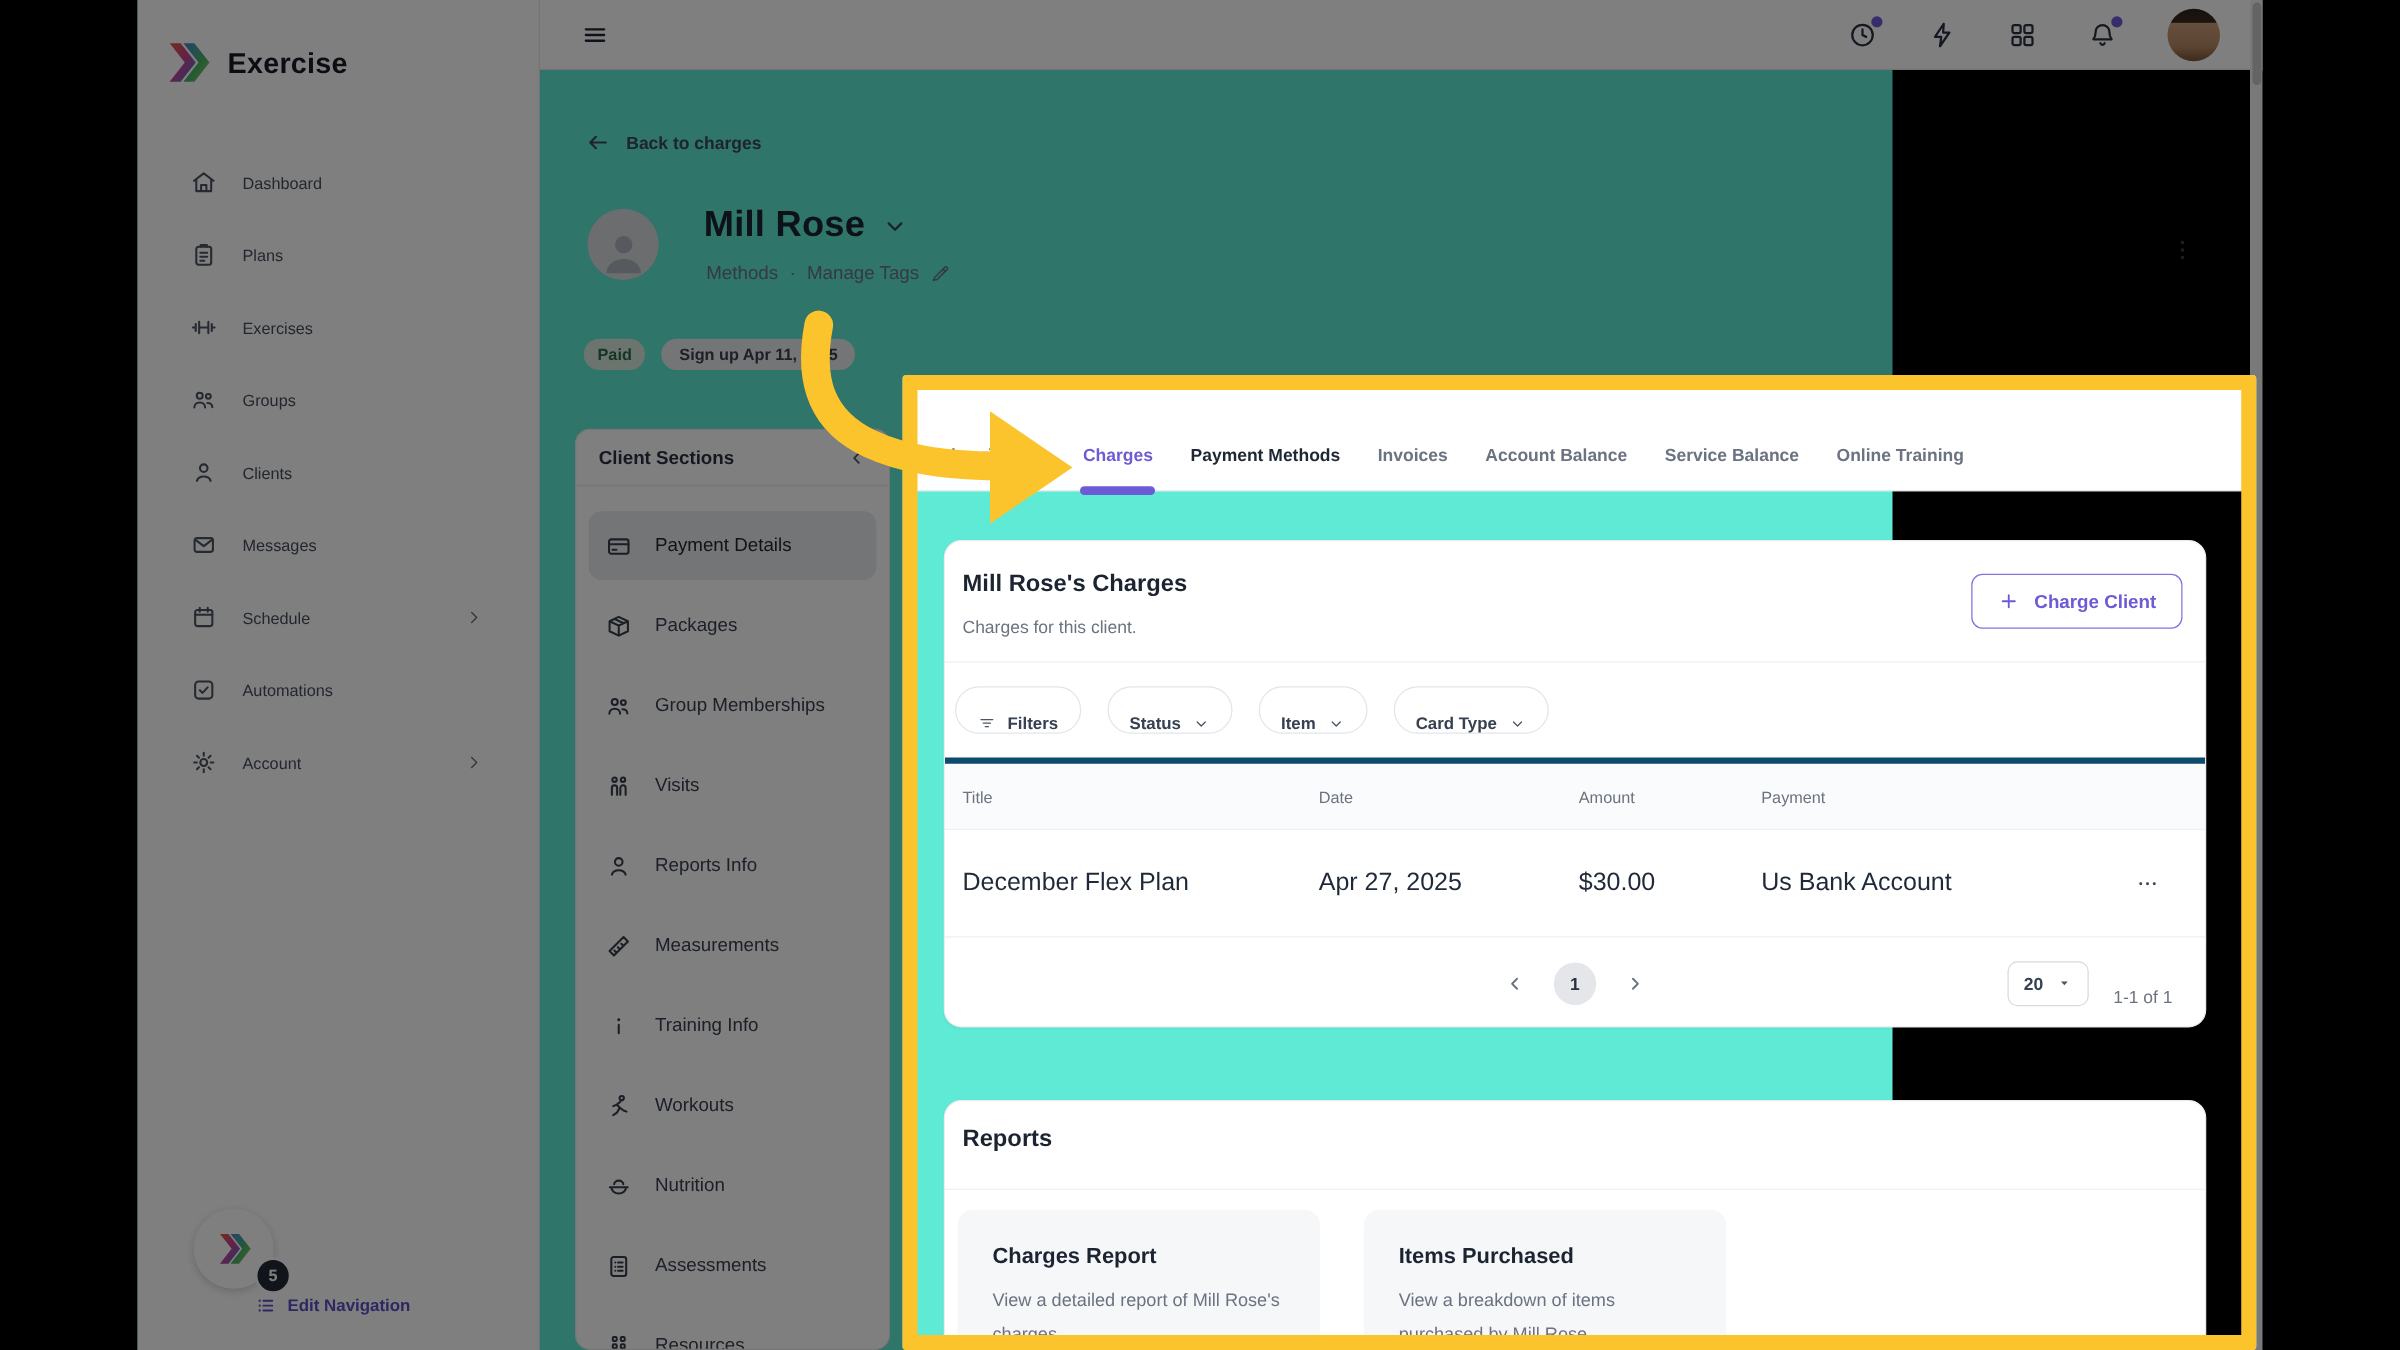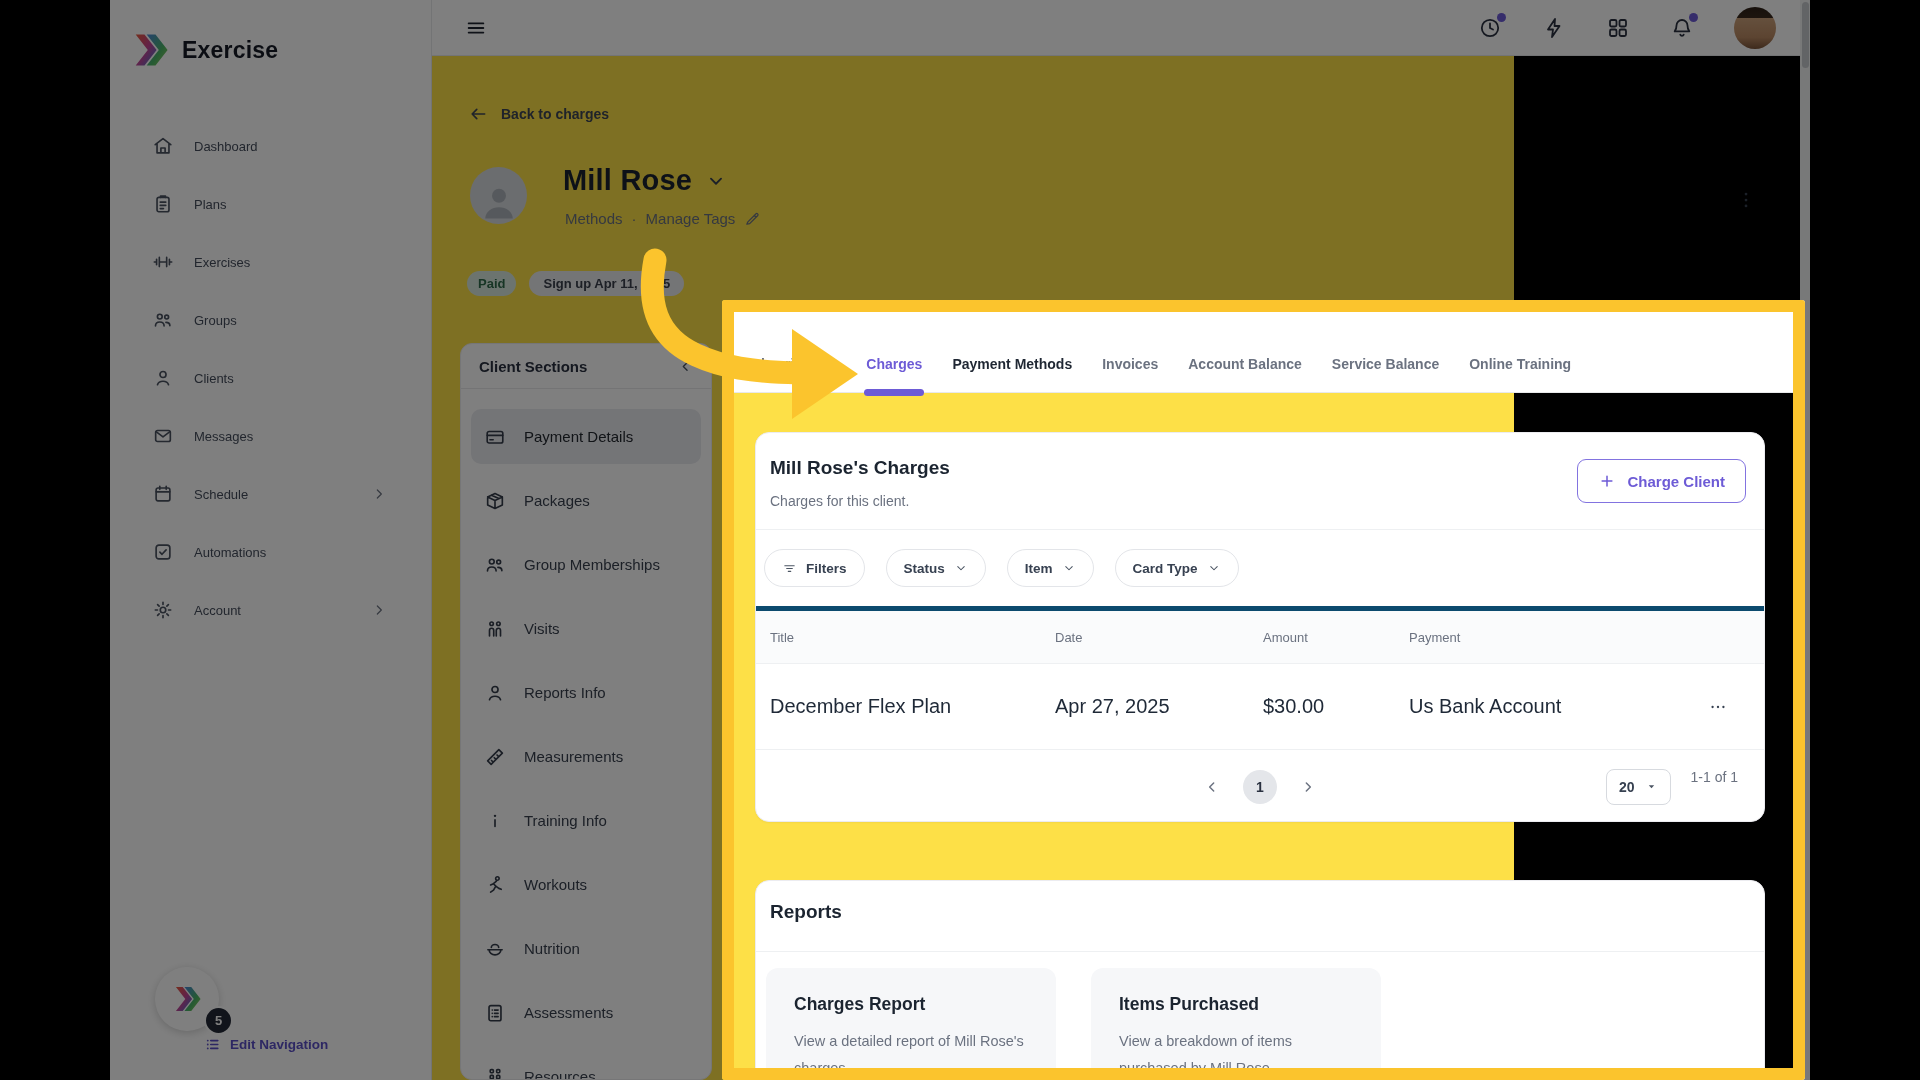--- a/index.html
+++ b/index.html
@@ -1,19 +1,19 @@
 <!DOCTYPE html>
 <html><head>
 <meta charset="utf-8">
 <style>
   html,body{margin:0;padding:0;background:#000;}
   *{box-sizing:border-box;}
   .stage{position:relative;width:1920px;height:1080px;background:#000;overflow:hidden;
          font-family:"Liberation Sans",sans-serif;-webkit-font-smoothing:antialiased;}
-  .app{position:absolute;left:110px;top:0;width:1404px;height:1080px;background:#fde047;padding-left:44px;}
+  .app{position:absolute;left:110px;top:0;width:1404px;height:1080px;background:#5eead4;padding-left:44px;}
 
   
   .sidebar{position:absolute;left:0;top:0;width:322px;height:1080px;background:#fff;border-right:1px solid #e7e8ea;}
   .logo-row{position:absolute;left:18px;top:28px;display:flex;align-items:center;gap:10px;}
   .logo-mark svg{width:44px;height:44px;display:block;}
   .logo-text{font-size:23px;font-weight:700;color:#161b26;letter-spacing:.2px;}
   .nav{position:absolute;left:0;top:117px;width:100%;}
   .nav-item{display:flex;align-items:center;height:58px;padding:0 44px 0 42px;gap:20px;
             color:#454d5c;font-size:13px;font-weight:500;cursor:pointer;}
   .nav-item .icon{width:22px;height:22px;color:#4a5260;flex:0 0 auto;}
@@ -85,38 +85,38 @@
   .card{background:#fff;border:1px solid #ececf0;border-radius:14px;box-shadow:0 1px 2px rgba(16,24,40,.04);}
   .charges-card{position:absolute;left:24px;top:120px;width:1010px;height:390px;}
   .cc-header{position:relative;height:96px;}
   .cc-title{position:absolute;left:14px;top:24px;font-size:19px;font-weight:700;color:#1b2430;}
   .cc-sub{position:absolute;left:14px;top:60px;font-size:14px;color:#6b7280;}
   .charge-btn{position:absolute;right:18px;top:26px;height:44px;padding:0 20px;display:flex;align-items:center;gap:11px;
               background:#fff;border:1.6px solid #8273e0;border-radius:9px;color:#6d5bd6;font-size:15px;font-weight:600;
               font-family:inherit;cursor:pointer;}
   .charge-btn .icon{width:18px;height:18px;}
   .cc-filters{height:77px;border-top:1px solid #eef0f2;display:flex;align-items:center;padding-left:8px;gap:21px;}
-  .pill{display:flex;align-items:center;gap:9px;height:38px;padding:0 17px;border:1px solid #e3e5e9;border-radius:19px;
+  .pill{display:flex;align-items:flex-end;gap:9px;height:38px;padding:0 17px;border:1px solid #e3e5e9;border-radius:19px;
         background:#fff;font-size:13.5px;font-weight:600;color:#374151;font-family:inherit;cursor:pointer;}
   .pill .icon{width:15px;height:15px;color:#4b5563;}
   .pill .caret{width:14px;height:14px;color:#4b5563;}
 
   .tgrid{display:grid;grid-template-columns:285px 208px 146px 1fr 60px;align-items:center;padding-left:14px;}
   .thead{height:57px;border-top:5px solid #0c4a6e;background:#fafbfc;font-size:13px;color:#6b7280;}
   .trow{height:86px;border-top:1px solid #eef0f2;font-size:20px;color:#1f2937;}
   .row-kebab{width:28px;height:28px;color:#374151;background:none;border:none;cursor:pointer;padding:0;}
   .row-kebab svg{width:20px;height:20px;display:block;margin:auto;}
 
   .cc-paging{position:relative;height:74px;border-top:1px solid #eef0f2;}
   .pg-center{position:absolute;left:50%;top:50%;transform:translate(-50%,-50%);display:flex;align-items:center;gap:22px;}
   .pg-arrow{width:18px;height:18px;color:#6b7280;background:none;border:none;padding:0;cursor:pointer;}
   .pg-arrow svg{width:16px;height:16px;display:block;margin:auto;}
   .pg-page{width:34px;height:34px;border-radius:50%;background:#e4e6ea;color:#2a3140;font-size:14px;font-weight:600;
            display:flex;align-items:center;justify-content:center;cursor:pointer;}
-  .pg-right{position:absolute;right:26px;top:50%;transform:translateY(-50%);display:flex;align-items:flex-start;gap:20px;}
+  .pg-right{position:absolute;right:26px;top:50%;transform:translateY(-50%);display:flex;align-items:flex-end;gap:20px;}
   .pg-size{display:flex;align-items:center;gap:10px;height:36px;padding:0 12px;border:1px solid #d7dadf;border-radius:8px;
            font-size:14px;font-weight:600;color:#374151;cursor:pointer;background:#fff;}
   .pg-size .caret{width:13px;height:13px;color:#4b5563;}
   .pg-range{font-size:14px;color:#6b7280;}
 
   .reports-card{position:absolute;left:24px;top:568px;width:1010px;height:400px;}
   .rc-title{position:absolute;left:14px;top:20px;font-size:19px;font-weight:700;color:#1b2430;}
   .rc-divider{position:absolute;left:0;right:0;top:70px;height:1px;background:#eef0f2;}
   .rc-body{position:absolute;left:10px;top:87px;display:flex;gap:35px;}
   .report-tile{width:290px;height:180px;background:#f6f7f9;border-radius:12px;padding:26px 28px;cursor:pointer;}

